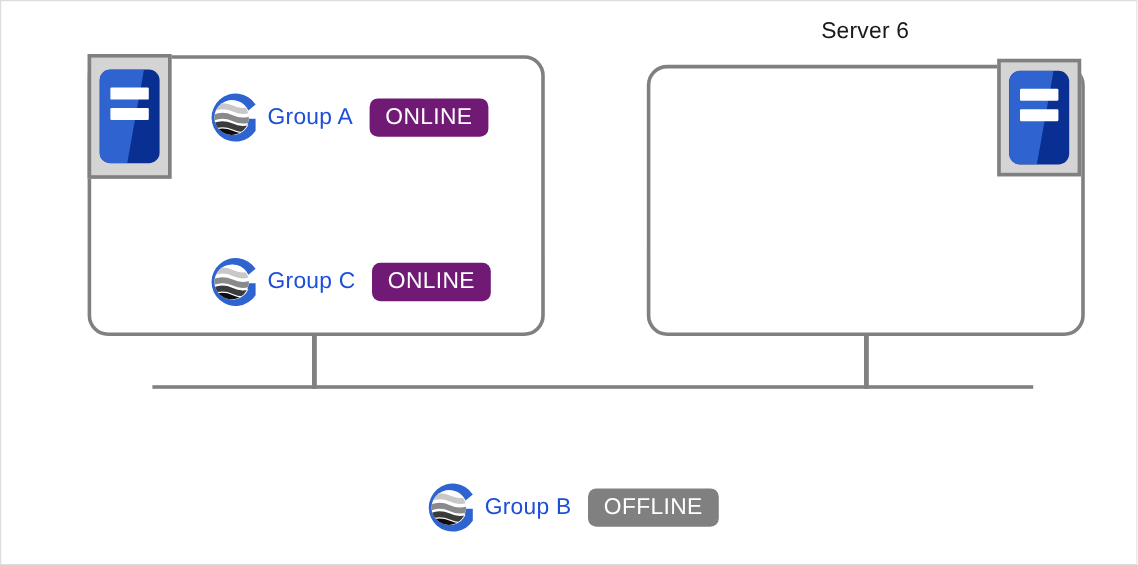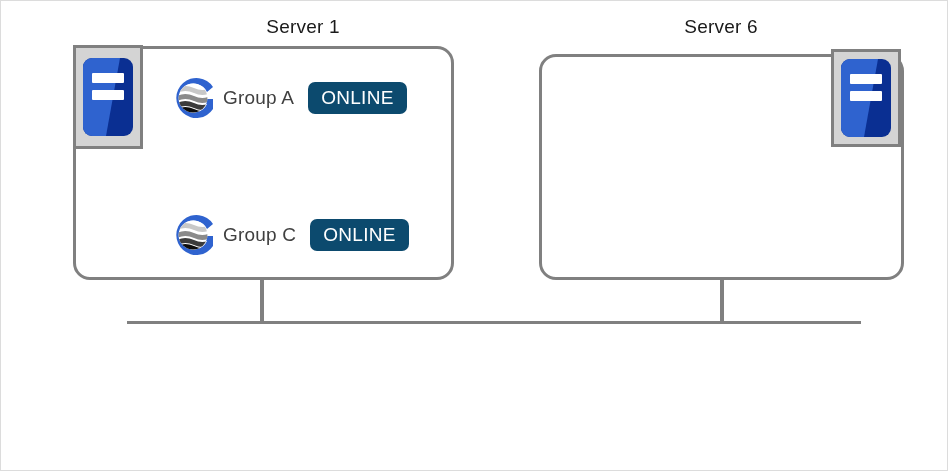--- a/index.html
+++ b/index.html
@@ -83,48 +83,47 @@
     white-space: nowrap;
   }
   .group-icon {
     width: 52px;
     height: 52px;
     flex: 0 0 auto;
     display: block;
   }
   .group-label {
     font-size: 19px;
-    color: #404040;
+    color: #1d4ed8;
     margin-left: 2px;
     margin-right: 14px;
     letter-spacing: .2px;
   }
   .status-badge {
     font-size: 19px;
     color: #ffffff;
     padding: 6px 13px 7px 13px;
     border-radius: 7px;
     line-height: 1;
     letter-spacing: .3px;
   }
-  .status-online  { background: #0c4a6e; }
+  .status-online  { background: #701a75; }
   .status-offline { background: #808080; }
 
   
   .hline, .vline {
     position: absolute;
     background: #808080;
   }
 </style>
 </head>
 <body>
 
 <div id="stage">
 
-  <div class="server-title" style="left:182px; top:15px; width:240px;">Server 1</div>
 
   <div class="server-title" style="left:600px; top:15px; width:240px;">Server 6</div>
 
   <div class="server-box" style="left:72px; top:45px; width:381px; height:234px;"></div>
 
   <div class="server-icon" style="left:72px; top:44px; width:70px; height:104px;">
     <div class="chassis">
       <div class="bar b1"></div>
       <div class="bar b2"></div>
     </div>
@@ -172,14 +171,31 @@
     <div class="chassis">
       <div class="bar b1"></div>
       <div class="bar b2"></div>
     </div>
   </div>
 
   <div class="vline" style="left:259px; top:278px; width:4px; height:45px;"></div>
   <div class="vline" style="left:719px; top:278px; width:4px; height:45px;"></div>
   <div class="hline" style="left:126px; top:320px; width:734px; height:3px;"></div>
 
+  <div class="group-row" style="left:349px; top:396px;">
+    <svg class="group-icon" viewBox="0 0 52 52">
+      <path d="M44 15 A20 20 0 1 0 44 37 L44 27 L30 27 L30 32 L38 32 A14.5 14.5 0 1 1 38 20 Z" fill="#2f63cf"></path>
+      <clipPath id="gB">
+          <circle cx="24" cy="26" r="14.4"></circle>
+        </clipPath>
+      <g clip-path="url(#gB)">
+        <rect x="8" y="11" width="34" height="32" fill="#ffffff"></rect>
+        <path d="M8 16 q8 -4 17 0 q8 4 17 0 l0 5 q-9 4 -17 0 q-9 -4 -17 0 Z" fill="#c8c8c8"></path>
+        <path d="M8 24 q8 -4 17 0 q8 4 17 0 l0 5 q-9 4 -17 0 q-9 -4 -17 0 Z" fill="#8a8a8a"></path>
+        <path d="M8 31 q8 -4 17 0 q8 4 17 0 l0 5 q-9 4 -17 0 q-9 -4 -17 0 Z" fill="#3b3b3b"></path>
+        <path d="M8 37 q8 -4 17 0 q8 4 17 0 l0 8 l-34 0 Z" fill="#0d0d0d"></path>
+      </g>
+    </svg>
+    <span class="group-label">Group B</span>
+    <span class="status-badge status-offline">OFFLINE</span>
+  </div>
 
 </div>
 
 </body></html>

